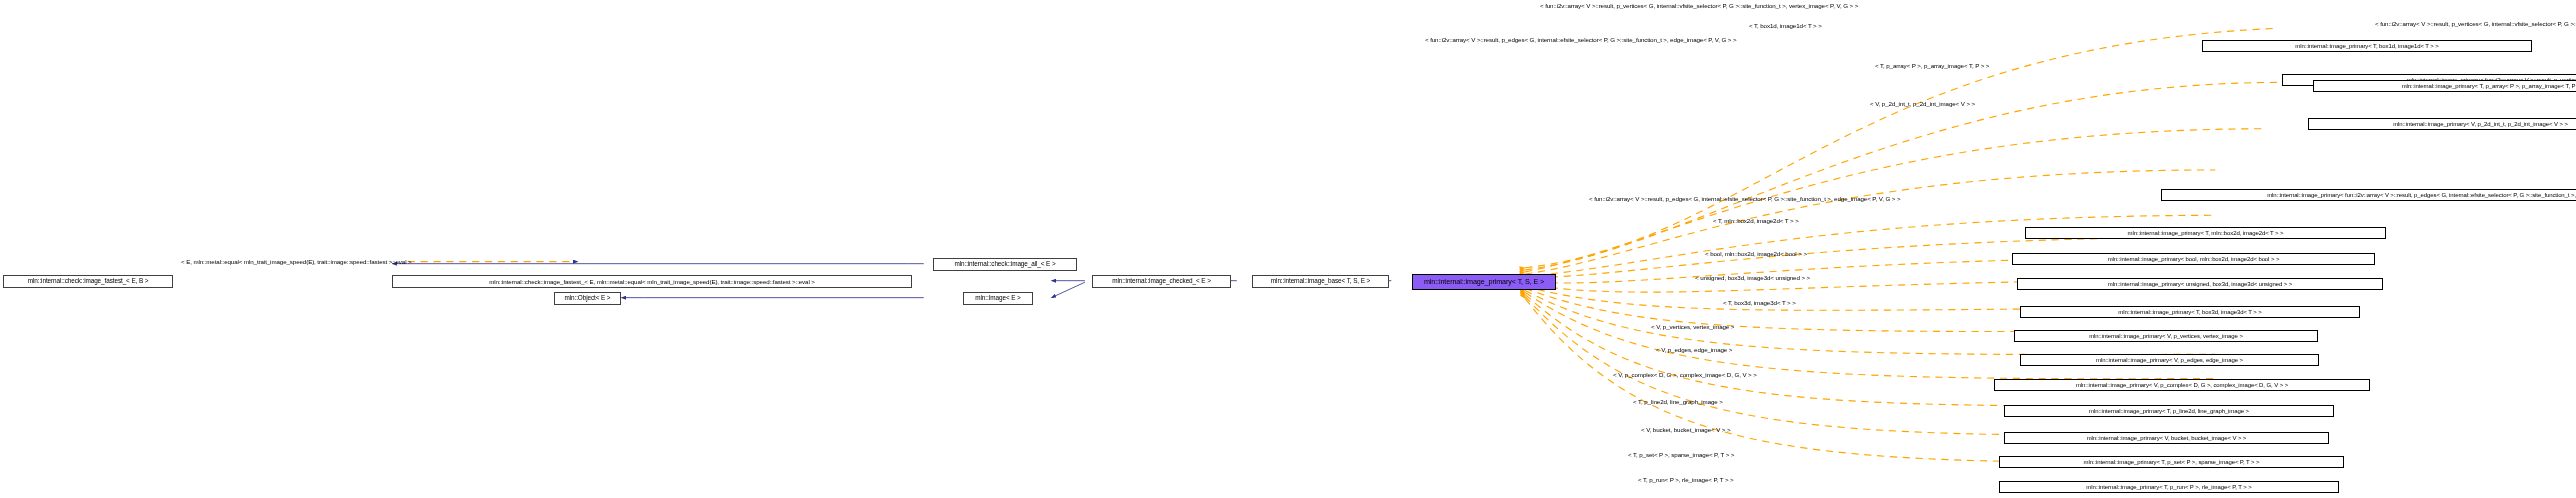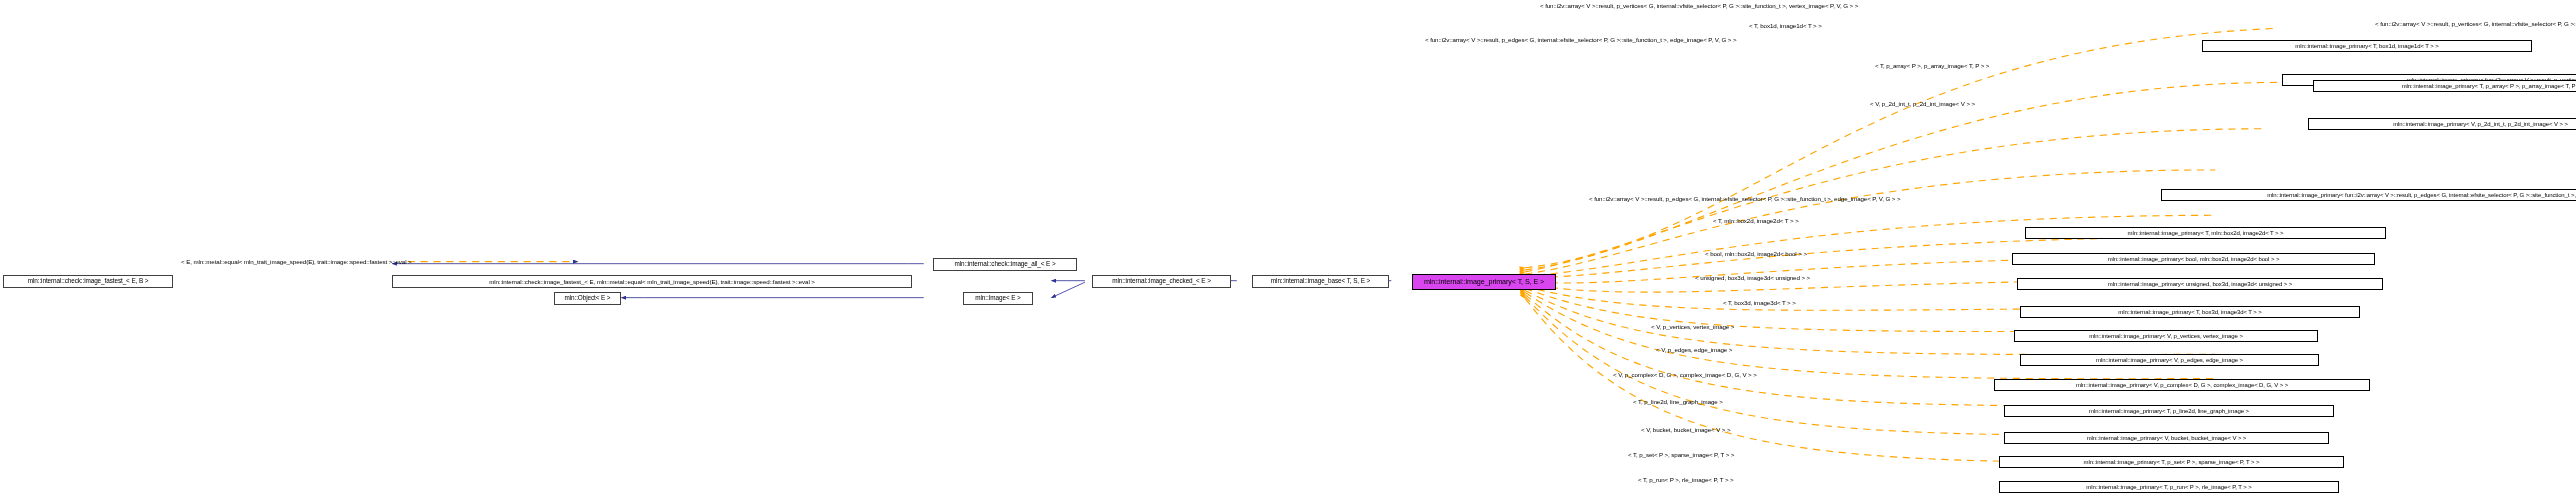--- a/index.html
+++ b/index.html
@@ -34,21 +34,21 @@
     font-size: 6.4px;
     line-height: 1;
     padding: 0 3.1px;
     height: 12.4px;
     letter-spacing: -0.1px;
   }
   .node.thick {
     border: 1px solid #404040;
   }
   .node.center {
-    background: #d946ef;
+    background: #8b5cf6;
     border: 1px solid #000000;
     font-size: 7.2px;
   }
   .elabel {
     position: absolute;
     white-space: nowrap;
     font-size: 6.2px;
     color: #000000;
     line-height: 1;
     font-family: "Liberation Sans", sans-serif;

